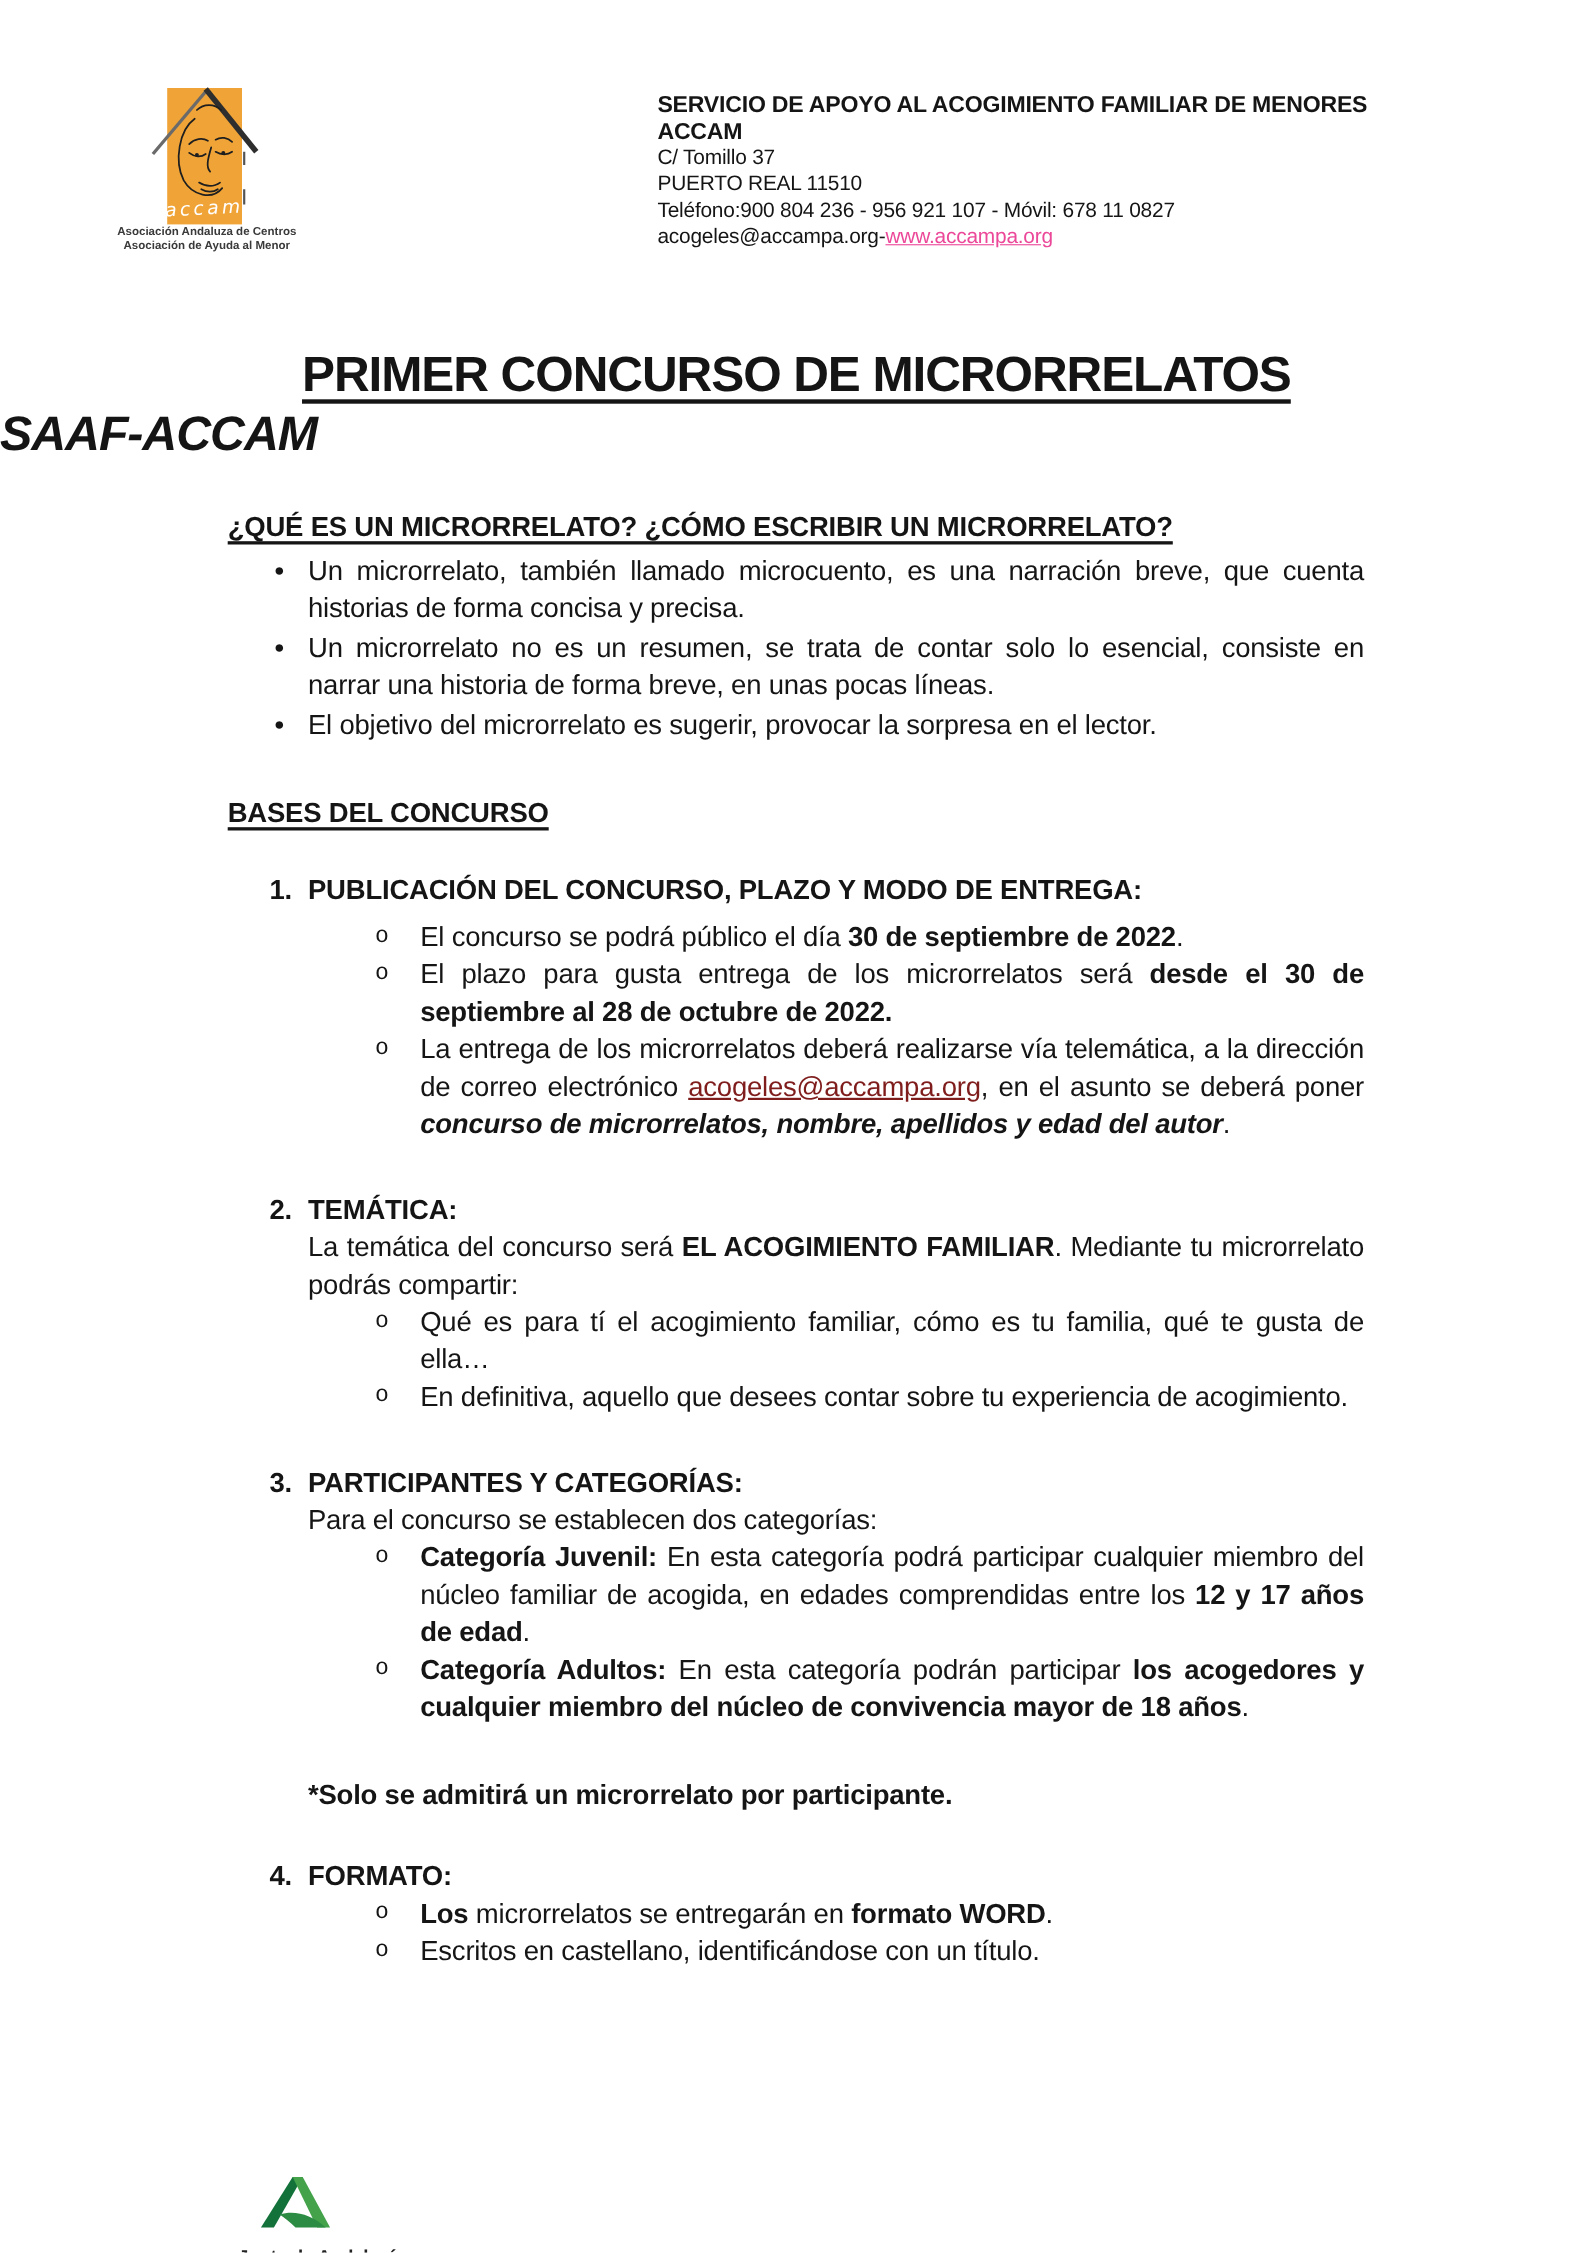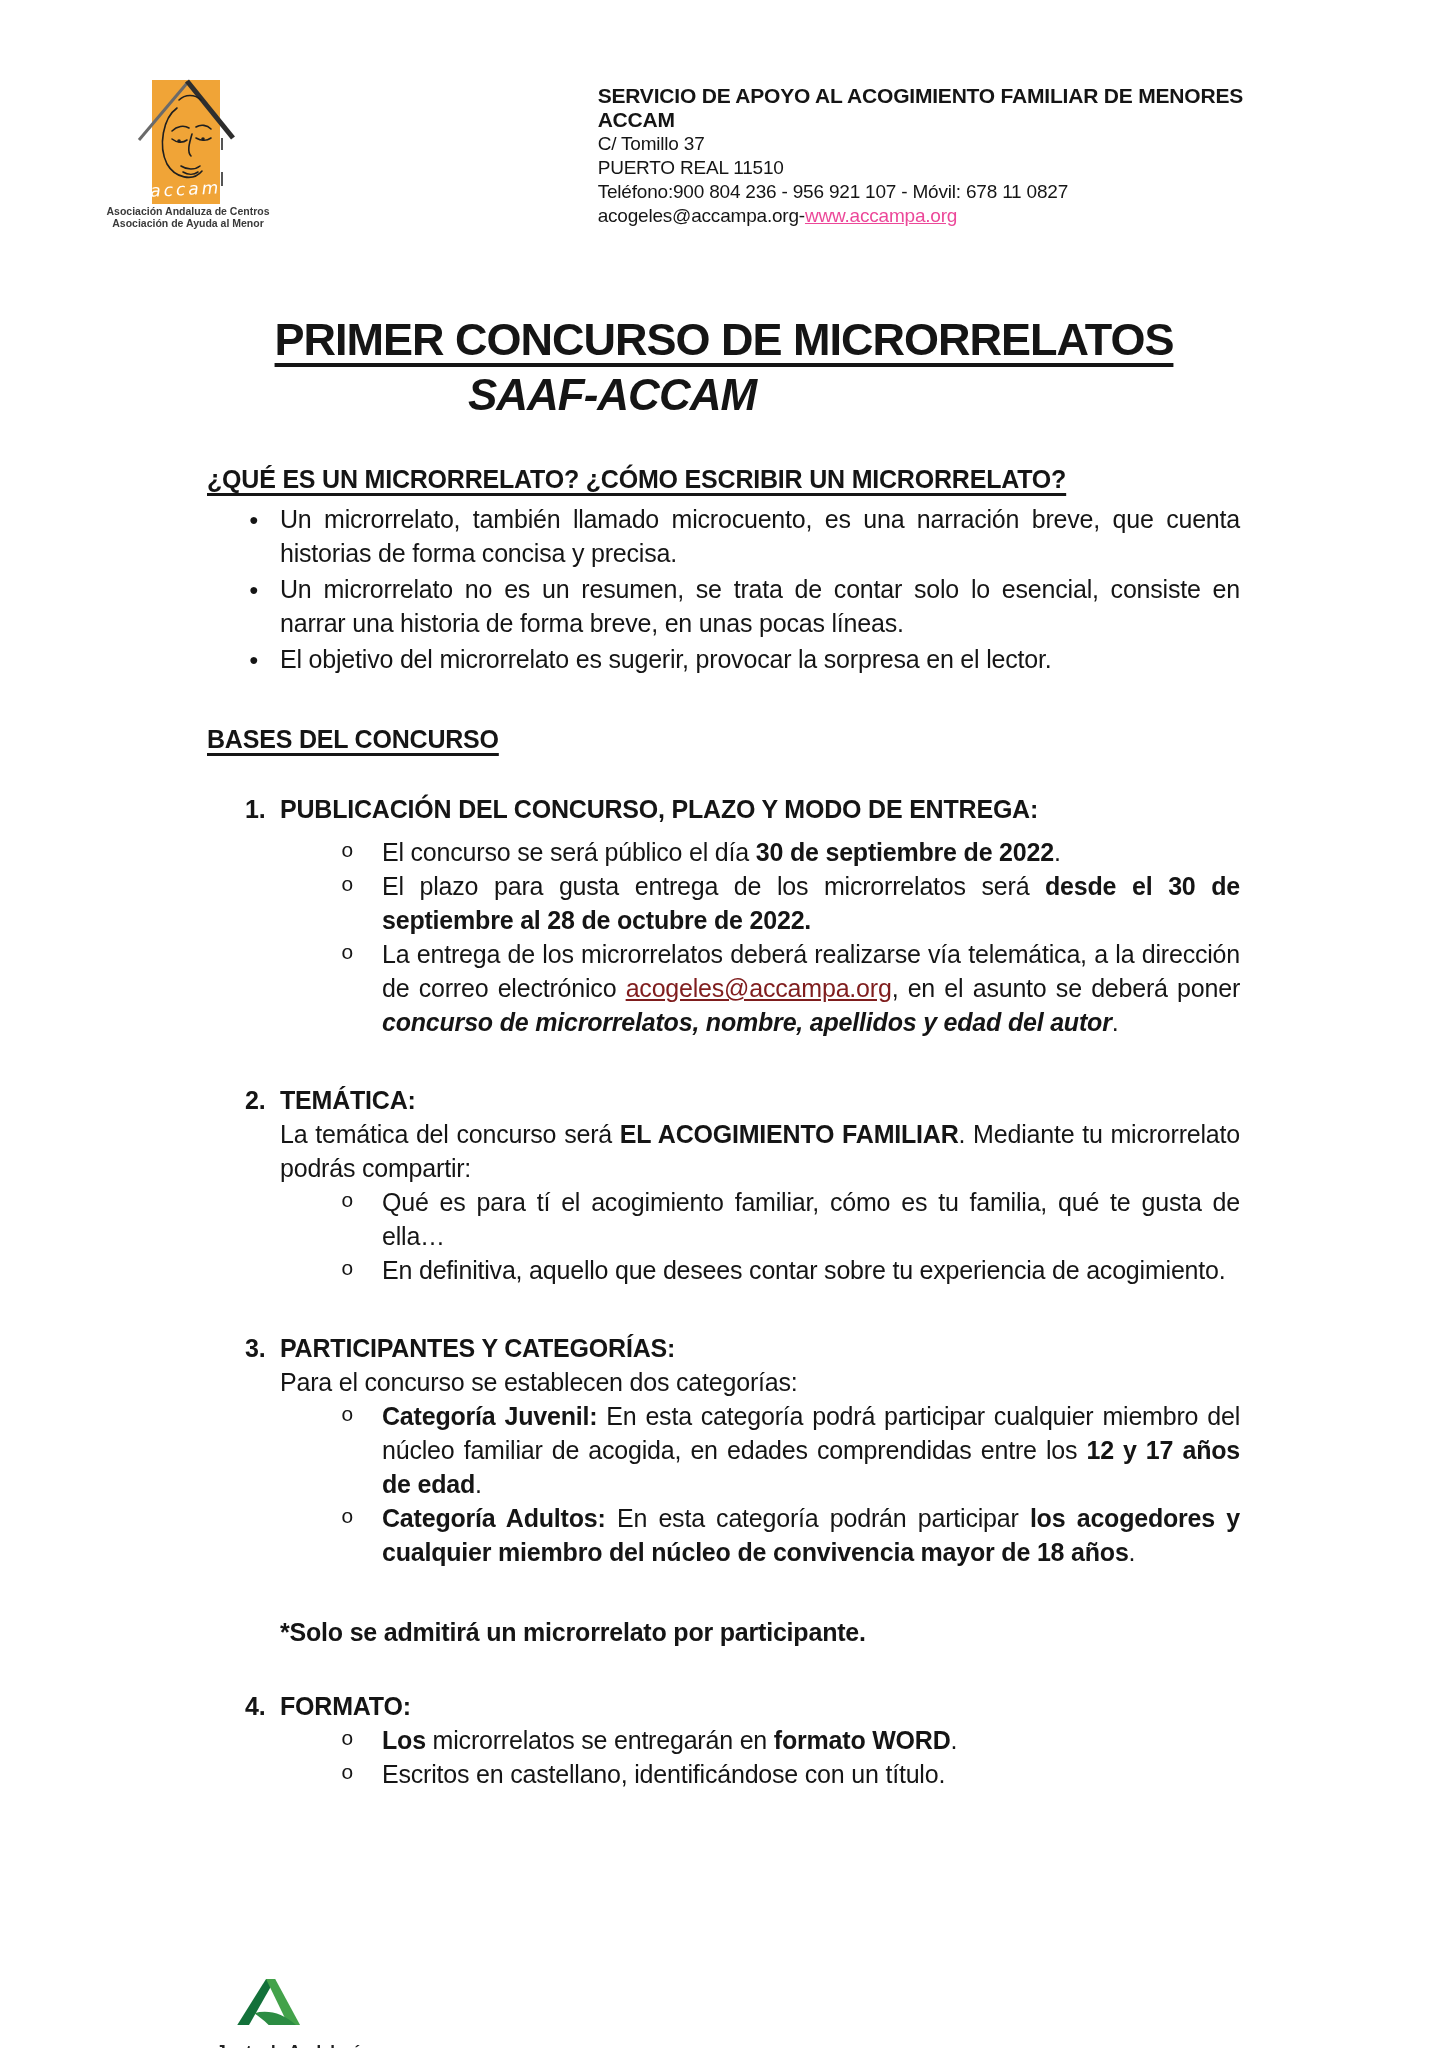--- a/index.html
+++ b/index.html
@@ -12,21 +12,21 @@
                  font-size:10.5px;line-height:11.5px;font-weight:600;color:#3a3a3a;}
   .org-block{position:absolute;top:84px;right:205px;text-align:left;line-height:24px;letter-spacing:-0.2px;}
   .org-bold{font-size:21px;font-weight:bold;}
   .org-line{font-size:19px;}
   .org-link{color:#ec4899;text-decoration:underline;cursor:pointer;}
 
   
   .doc-title{position:absolute;top:314px;left:0;width:1448px;text-align:center;
              font-size:45px;line-height:52px;font-weight:bold;letter-spacing:-1px;}
   .doc-title span{text-decoration:underline;text-decoration-thickness:3.5px;text-underline-offset:8px;}
-  .doc-subtitle{position:absolute;top:370px;left:0;width:1224px;text-align:center;
+  .doc-subtitle{position:absolute;top:370px;left:0;width:1224px;text-align:left;
                 font-size:44px;line-height:50px;font-weight:bold;font-style:italic;letter-spacing:-1px;}
 
   
   .main{position:absolute;top:462px;left:207px;width:1033px;font-size:25px;line-height:34px;letter-spacing:-0.2px;}
   .h-underline{font-weight:bold;text-decoration:underline;text-decoration-thickness:2.5px;text-underline-offset:5px;}
   .blist{margin-top:6px;}
   .bitem{position:relative;padding-left:73px;text-align:justify;margin-bottom:2px;}
   .dot{position:absolute;left:42px;top:1px;font-size:16px;}
   .h-bases{margin-top:46px;}
   .sec{margin-top:44px;}
@@ -112,21 +112,21 @@
     <div class="h-underline h-bases">BASES DEL CONCURSO</div>
 
     <div class="sec first">
       <div class="sec-head">
         <span class="sec-num">1.</span>
         <span>PUBLICACIÓN DEL CONCURSO, PLAZO Y MODO DE ENTREGA:</span>
       </div>
       <div class="sec-items gap">
         <div class="oitem">
           <span class="omark">o</span>
-          <span><span>El concurso se será público el día </span><span style="font-weight: bold;">30 de septiembre de 2022</span><span>.</span></span>
+          <span><span>El concurso se podrá público el día </span><span style="font-weight: bold;">30 de septiembre de 2022</span><span>.</span></span>
         </div>
         <div class="oitem">
           <span class="omark">o</span>
           <span><span>El plazo para gusta entrega de los microrrelatos será </span><span style="font-weight: bold;">desde el 30 de septiembre al 28 de octubre de 2022.</span></span>
         </div>
         <div class="oitem">
           <span class="omark">o</span>
           <span><span>La entrega de los microrrelatos deberá realizarse vía telemática, a la dirección de correo electrónico </span><a href="#" class="rich-link">acogeles@accampa.org</a><span>, en el asunto se deberá poner </span><span style="font-weight: bold; font-style: italic;">concurso de microrrelatos, nombre, apellidos y edad del autor</span><span>.</span></span>
         </div>
       </div>

